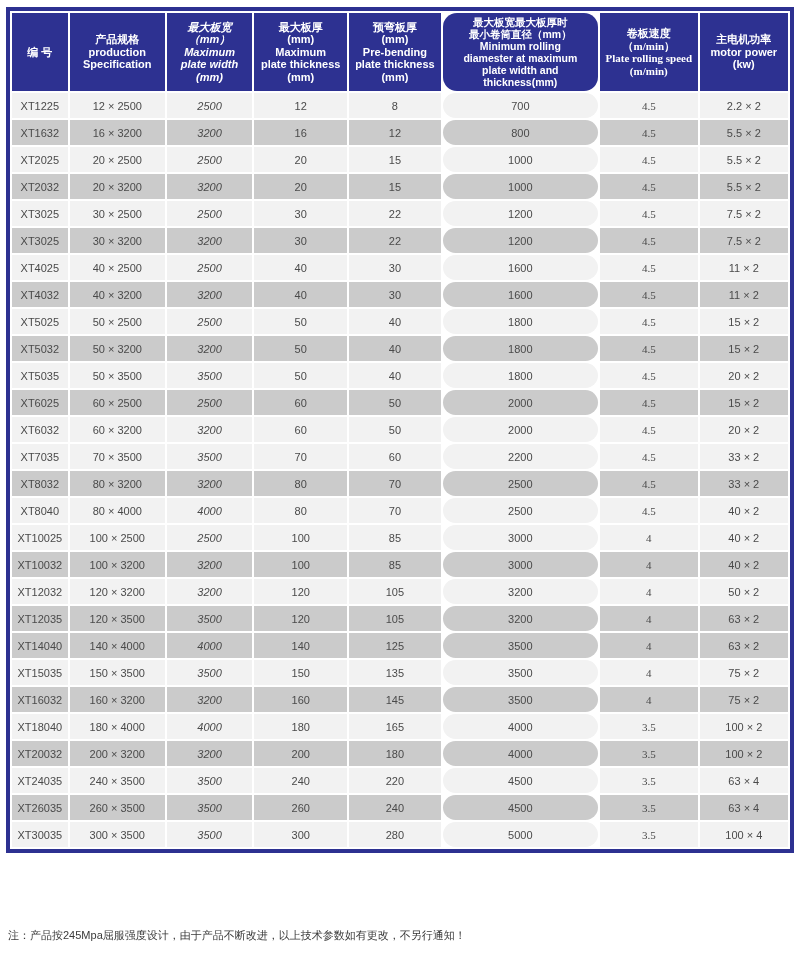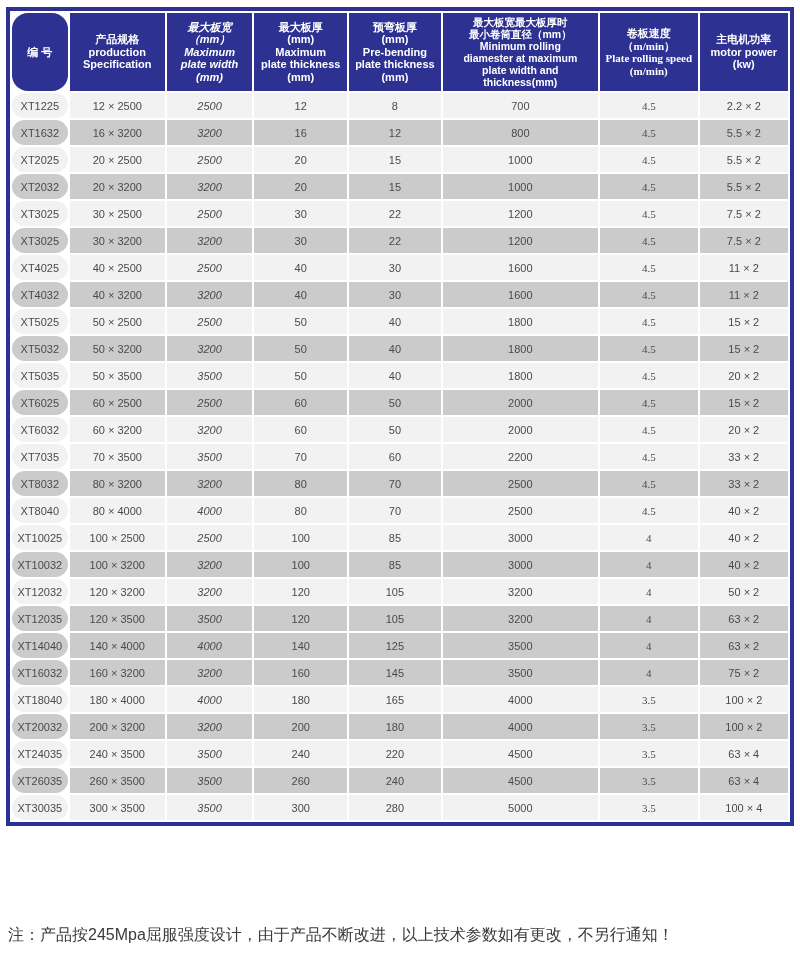--- a/index.html
+++ b/index.html
@@ -21,26 +21,26 @@
 
   table.spec-table {
     width: 100%;
     table-layout: fixed;
     border-collapse: separate;
     border-spacing: 2px;
     background: #ffffff;
   }
 
   
-  .spec-table th:nth-child(1), .spec-table td:nth-child(1) { width: 7.3%; border-radius: 16px; }
+  .spec-table th:nth-child(1), .spec-table td:nth-child(1) { width: 7.3%; }
   .spec-table th:nth-child(2), .spec-table td:nth-child(2) { width: 12.5%; }
   .spec-table th:nth-child(3), .spec-table td:nth-child(3) { width: 11.2%; font-style: italic; }
   .spec-table th:nth-child(4), .spec-table td:nth-child(4) { width: 12.2%; }
   .spec-table th:nth-child(5), .spec-table td:nth-child(5) { width: 12.0%; }
-  .spec-table th:nth-child(6), .spec-table td:nth-child(6) { width: 20.4%; }
+  .spec-table th:nth-child(6), .spec-table td:nth-child(6) { width: 20.4%; border-radius: 14px; }
   .spec-table th:nth-child(7), .spec-table td:nth-child(7) { width: 12.8%; font-family: Liberation Serif, serif; }
   .spec-table th:nth-child(8), .spec-table td:nth-child(8) { width: 11.6%; }
 
   .spec-table thead th {
     background: #2d3191;
     color: #ffffff;
     font-weight: bold;
     font-size: 11px;
     line-height: 12.5px;
     text-align: center;
@@ -68,21 +68,21 @@
     left: 8px; top: 928px;
     width: 784px;
   }
   .note-en {
     font-size: 10.5px;
     color: #3a3a3a;
     line-height: 13px;
     white-space: nowrap;
   }
   .note-zh {
-    font-size: 16px;
+    font-size: 11px;
     color: #3a3a3a;
     line-height: 14px;
     white-space: nowrap;
   }
 </style>
 </head>
 <body>
 
 <div class="page">
 
@@ -343,20 +343,30 @@
           </tr>
           <tr class="dark">
             <td>XT14040</td>
             <td>140 × 4000</td>
             <td>4000</td>
             <td>140</td>
             <td>125</td>
             <td>3500</td>
             <td>4</td>
             <td>63 × 2</td>
+          </tr>
+          <tr class="light">
+            <td>XT15035</td>
+            <td>150 × 3500</td>
+            <td>3500</td>
+            <td>150</td>
+            <td>135</td>
+            <td>3500</td>
+            <td>4</td>
+            <td>75 × 2</td>
           </tr>
           <tr class="dark">
             <td>XT16032</td>
             <td>160 × 3200</td>
             <td>3200</td>
             <td>160</td>
             <td>145</td>
             <td>3500</td>
             <td>4</td>
             <td>75 × 2</td>

